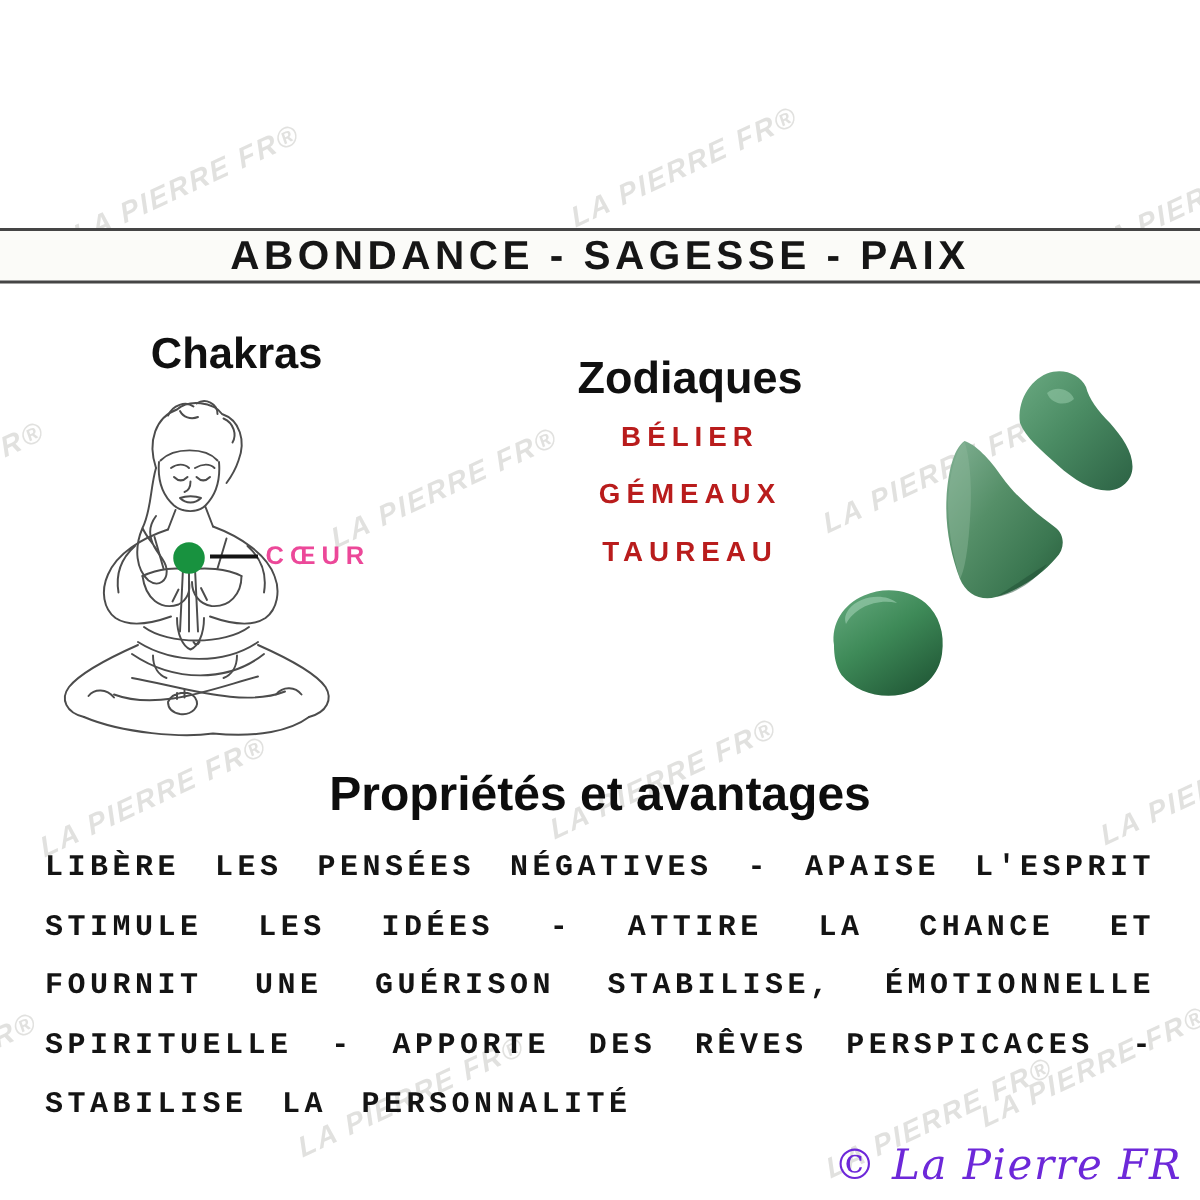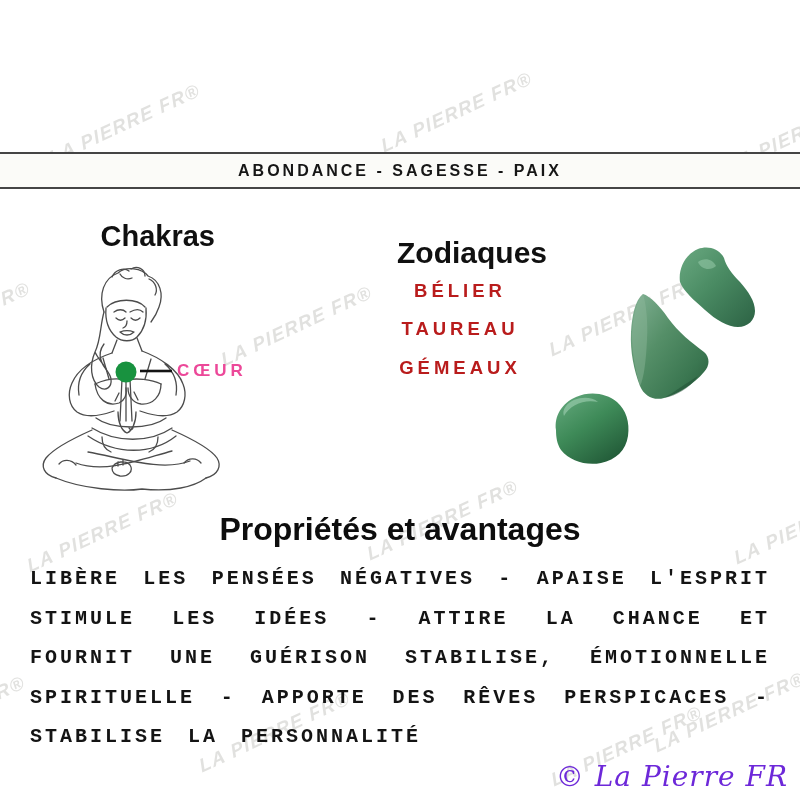--- a/index.html
+++ b/index.html
@@ -21,35 +21,35 @@
     text-align:center;font-size:84px;line-height:97px;font-weight:bold;
     letter-spacing:-2px;color:#0b0b0b;margin:0;
   }
   .banner{
     position:absolute;top:152px;left:0;width:100%;height:33px;z-index:2;
     border-top:2.5px solid #454545;border-bottom:2.5px solid #454545;
     background:#fbfbf8;
   }
   .banner-text{
     width:100%;text-align:center;line-height:33px;
-    font-size:16px;font-weight:bold;letter-spacing:3px;color:#161616;
+    font-size:27px;font-weight:bold;letter-spacing:3px;color:#161616;
   }
   
   .chakras-heading{
     position:absolute;top:220px;left:35px;width:180px;z-index:2;
     text-align:right;font-size:29px;font-weight:bold;color:#101010;margin:0;
   }
   .figure-svg{position:absolute;top:260px;left:30px;z-index:2;}
   .coeur-label{
     position:absolute;top:361px;left:177px;z-index:3;
     font-size:17px;line-height:20px;font-weight:bold;letter-spacing:4px;color:#ec4899;
   }
   
   .zodiaques-heading{
-    position:absolute;top:236px;left:342px;width:260px;z-index:2;
+    position:absolute;top:236px;left:330px;width:260px;z-index:2;
     text-align:center;font-size:30px;font-weight:bold;color:#101010;margin:0;
   }
   .zodiac-list{position:absolute;top:272px;left:330px;width:260px;z-index:2;}
   .zodiac-item{
     display:block;text-align:center;line-height:38.4px;
     font-size:18.5px;font-weight:bold;letter-spacing:4px;color:#b91c1c;
   }
   
   .stones-svg{position:absolute;top:240px;left:540px;z-index:2;}
   
@@ -139,22 +139,22 @@
 
     <line x1="110" y1="111" x2="142" y2="111" stroke="#141414" stroke-width="2.6"></line>
     <circle cx="96" cy="112" r="10.5" fill="#18923f"></circle>
   </svg>
 
   <span class="coeur-label">CŒUR</span>
 
   <h2 class="zodiaques-heading">Zodiaques</h2>
   <div class="zodiac-list">
     <span class="zodiac-item">BÉLIER</span>
+    <span class="zodiac-item">GÉMEAUX</span>
     <span class="zodiac-item">TAUREAU</span>
-    <span class="zodiac-item">GÉMEAUX</span>
   </div>
 
   <svg class="stones-svg" width="260" height="240" viewBox="0 0 260 240">
     <defs>
       <linearGradient id="gA" x1="0" y1="0" x2="1" y2="1">
         <stop offset="0" stop-color="#6aa981"></stop>
         <stop offset="0.45" stop-color="#4a8b63"></stop>
         <stop offset="1" stop-color="#2c6244"></stop>
       </linearGradient>
       <linearGradient id="gB" x1="0" y1="0" x2="1" y2="1">

